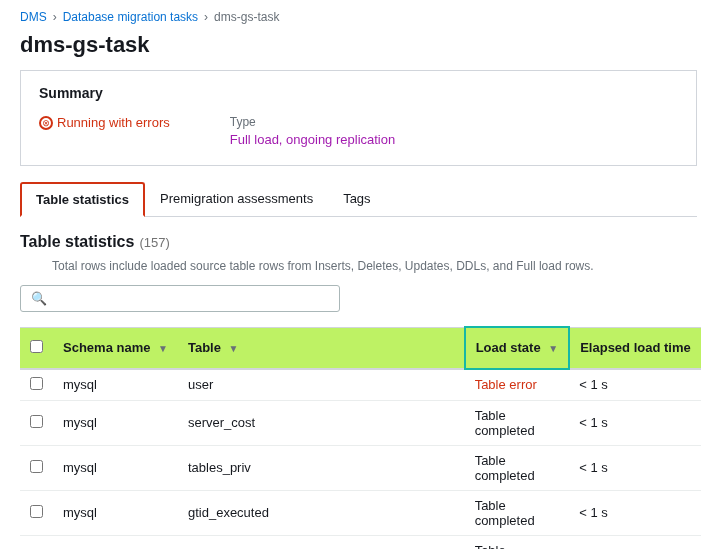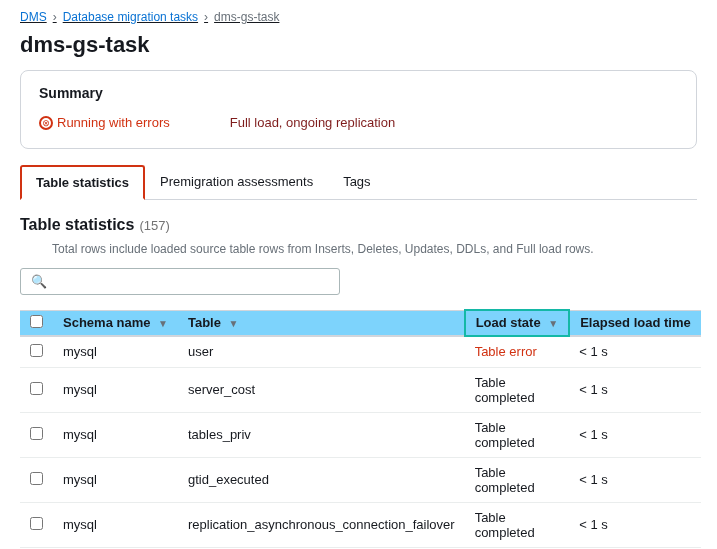--- a/index.html
+++ b/index.html
@@ -11,21 +11,20 @@
       width: 717px;
       min-height: 549px;
       overflow: hidden;
     }
     .breadcrumb {
       display: flex;
       align-items: center;
       gap: 6px;
       padding: 10px 20px 4px 20px;
       font-size: 12px;
-      text-decoration: underline;
     }
     .breadcrumb-link {
       color: #0972d3;
       cursor: pointer;
       text-decoration: none;
     }
     .breadcrumb-sep {
       color: #687078;
     }
     .breadcrumb-current {
@@ -33,21 +32,21 @@
     }
     .page-title {
       font-size: 22px;
       font-weight: 700;
       padding: 4px 20px 12px 20px;
       color: #16191f;
     }
     .summary-box {
       margin: 0 20px 0 20px;
       border: 1px solid #d1d5db;
-      border-radius: 8px;
+      border-radius: 0;
       padding: 14px 0 18px 18px;
     }
     .summary-title {
       font-size: 14px;
       font-weight: 700;
       margin-bottom: 14px;
       color: #16191f;
     }
     .summary-fields {
       display: flex;
@@ -72,21 +71,21 @@
       border: 2px solid #d13212;
       border-radius: 50%;
       display: inline-flex;
       align-items: center;
       justify-content: center;
       font-size: 9px;
       color: #d13212;
       flex-shrink: 0;
     }
     .type-value {
-      color: #7f1d1d;
+      color: #a21caf;
       font-size: 13px;
     }
     .tabs-container {
       display: flex;
       border-bottom: 1px solid #d1d5db;
       margin: 16px 20px 0 20px;
     }
     .tab {
       padding: 8px 14px;
       cursor: pointer;
@@ -150,27 +149,27 @@
     .data-table {
       width: 100%;
       border-collapse: collapse;
       font-size: 13px;
     }
     .data-table thead tr {
       border-bottom: 2px solid #d1d5db;
       border-top: 1px solid #d1d5db;
     }
     .data-table th {
-      padding: 4px 10px;
+      padding: 12px 10px;
       text-align: left;
       font-weight: 700;
       font-size: 13px;
       color: #16191f;
       white-space: nowrap;
-      background: #7dd3fc;
+      background: #bef264;
     }
     .data-table th.active-sort {
       border: 2px solid #14b8a6;
       border-radius: 3px;
     }
     .data-table td {
       padding: 7px 10px;
       border-bottom: 1px solid #eaeded;
       color: #16191f;
     }
@@ -206,20 +205,21 @@
 <div class="summary-box">
   <div class="summary-title">Summary</div>
   <div class="summary-fields">
     <div class="summary-field">
       <div class="status-error">
         <span class="status-error-icon">⊗</span>
         <span>Running with errors</span>
       </div>
     </div>
     <div class="summary-field">
+      <label>Type</label>
       <div class="type-value">Full load, ongoing replication</div>
     </div>
   </div>
 </div>
 
 <div class="tabs-container">
   <div class="tab active">Table statistics</div>
   <div class="tab">Premigration assessments</div>
   <div class="tab">Tags</div>
 </div>

